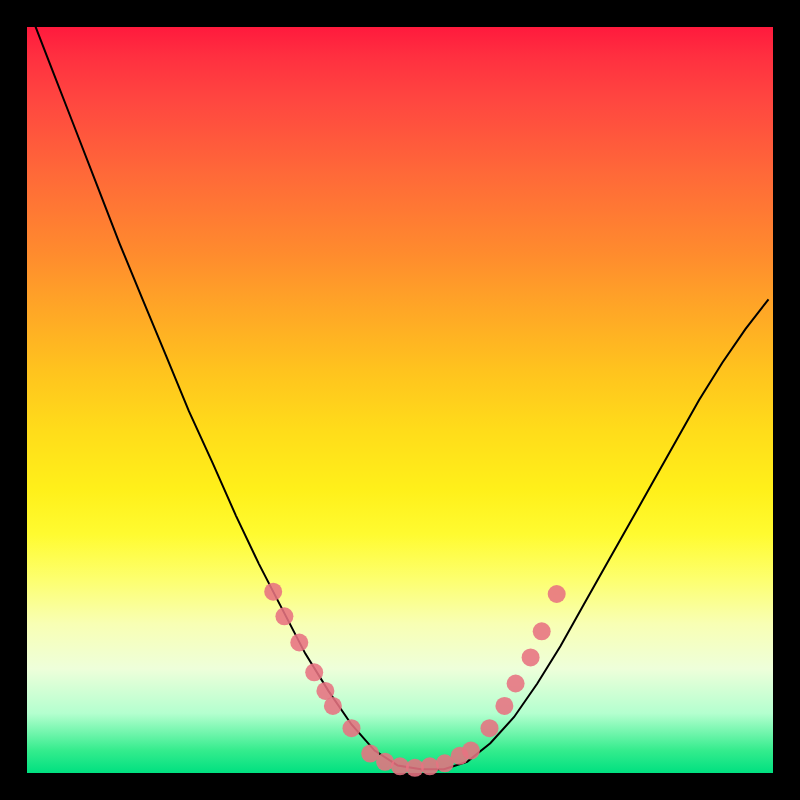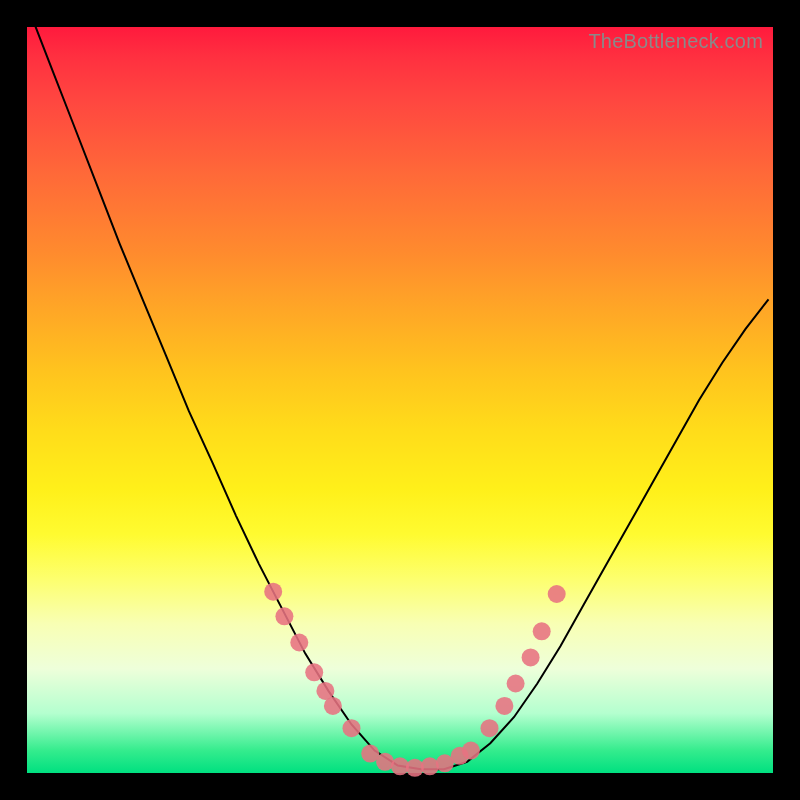--- a/index.html
+++ b/index.html
@@ -60,21 +60,20 @@
   .dot {
     fill: #e77281;
     fill-opacity: 0.88;
   }
 </style>
 </head>
 <body>
 
 <div class="frame">
   <div class="plot">
-    <div class="watermark">TheBottleneck.com</div>
     <svg class="curve" viewBox="0 0 746 746">
       <path class="line" d="M0.0 -22.4 L23.1 37.3 L46.3 97.0 L69.4 156.7 L92.5 216.3 L115.6 272.3 L138.8 328.2 L161.9 384.2 L185.8 436.4 L208.9 488.6 L232.0 537.1 L255.1 581.9 L278.3 626.6 L301.4 663.9 L324.5 697.5 L347.6 723.6 L370.8 738.5 L393.9 742.3 L417.0 742.3 L440.1 734.8 L463.3 716.2 L487.1 690.0 L510.3 656.5 L533.4 619.2 L556.5 578.1 L579.6 537.1 L602.8 496.1 L625.9 455.1 L649.0 414.0 L672.1 373.0 L695.3 335.7 L718.4 302.1 L741.5 272.3"></path>
       <g>
           <circle cx="246.2" cy="564.7" r="9" class="dot"></circle>
           <circle cx="257.4" cy="589.3" r="9" class="dot"></circle>
           <circle cx="272.3" cy="615.5" r="9" class="dot"></circle>
           <circle cx="287.2" cy="645.3" r="9" class="dot"></circle>
           <circle cx="298.4" cy="663.9" r="9" class="dot"></circle>
           <circle cx="305.9" cy="678.9" r="9" class="dot"></circle>
           <circle cx="324.5" cy="701.2" r="9" class="dot"></circle>

